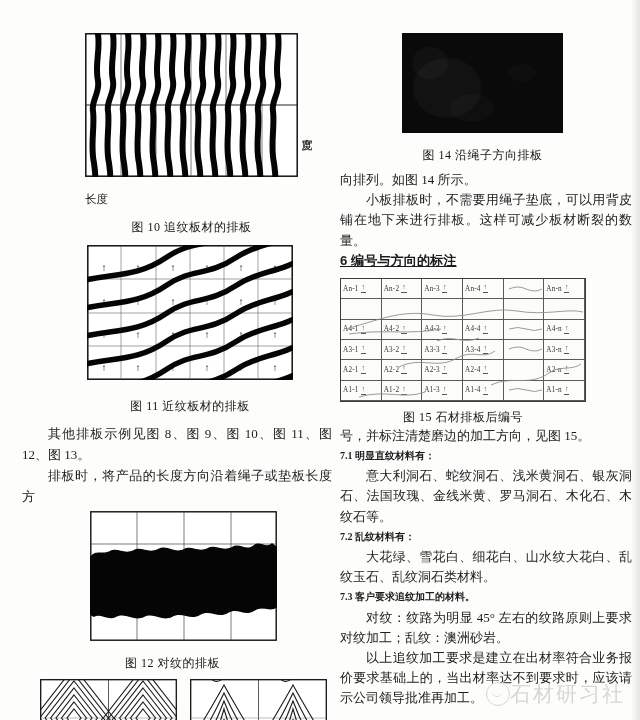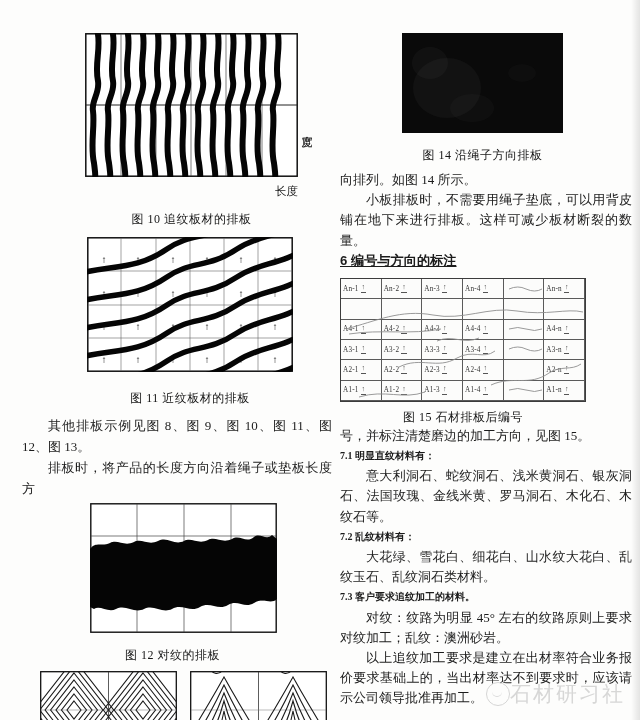--- a/index.html
+++ b/index.html
@@ -15,21 +15,21 @@
   p{margin:0;font-size:13px;line-height:21px;text-align:justify;}
   .col-right p{line-height:20.2px;}
   .ind{text-indent:2em;}
   .h-bold{font-family:"Liberation Sans","DejaVu Sans",sans-serif;font-weight:bold;
           font-size:13.2px;line-height:20.2px;margin:0;text-decoration:underline;}
   .h-sub{font-size:10px;line-height:20.2px;margin:0;}
   
   .fig10w{position:relative;width:213px;margin:7px 0 0 63px;}
   .fig10-side{position:absolute;right:-16px;top:48%;transform:translateY(-50%);
               writing-mode:vertical-rl;font-size:11px;color:#222;}
-  .fig10-bottom{font-size:11.5px;text-align:right;line-height:16px;margin-top:2px;color:#222;}
+  .fig10-bottom{font-size:11.5px;text-align:left;line-height:16px;margin-top:10px;color:#222;}
   .fig10w .figcap{margin-top:11px;}
   .fig11w{width:206px;margin:9px 0 0 65px;}
   .fig11w .figcap{margin-top:13px;}
   .lefttext{margin-top:8px;}
   .fig12w{width:165px;margin:4px 0 0 68px;}
   .fig12w .figcap{margin-top:9px;}
   .fig13w{width:290px;margin:7px 0 0 18px;}
   .fig13boxes{display:flex;gap:13px;}
   .fig14w{width:161px;margin:7px 8px 0 62px;}
   .fig14w .figcap{margin-top:9px;margin-bottom:6px;white-space:nowrap;}

